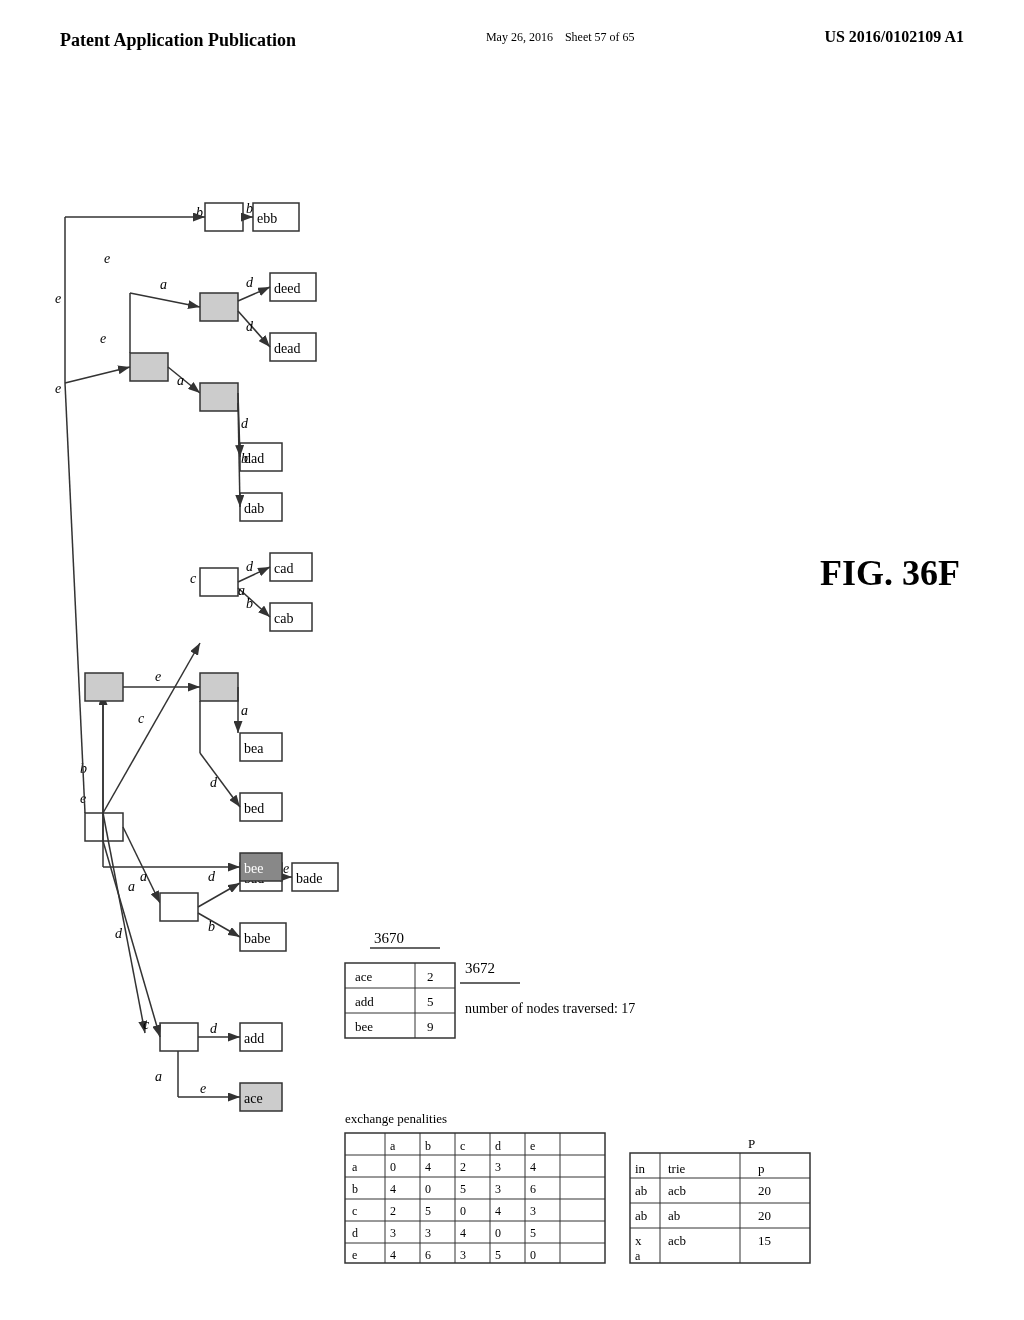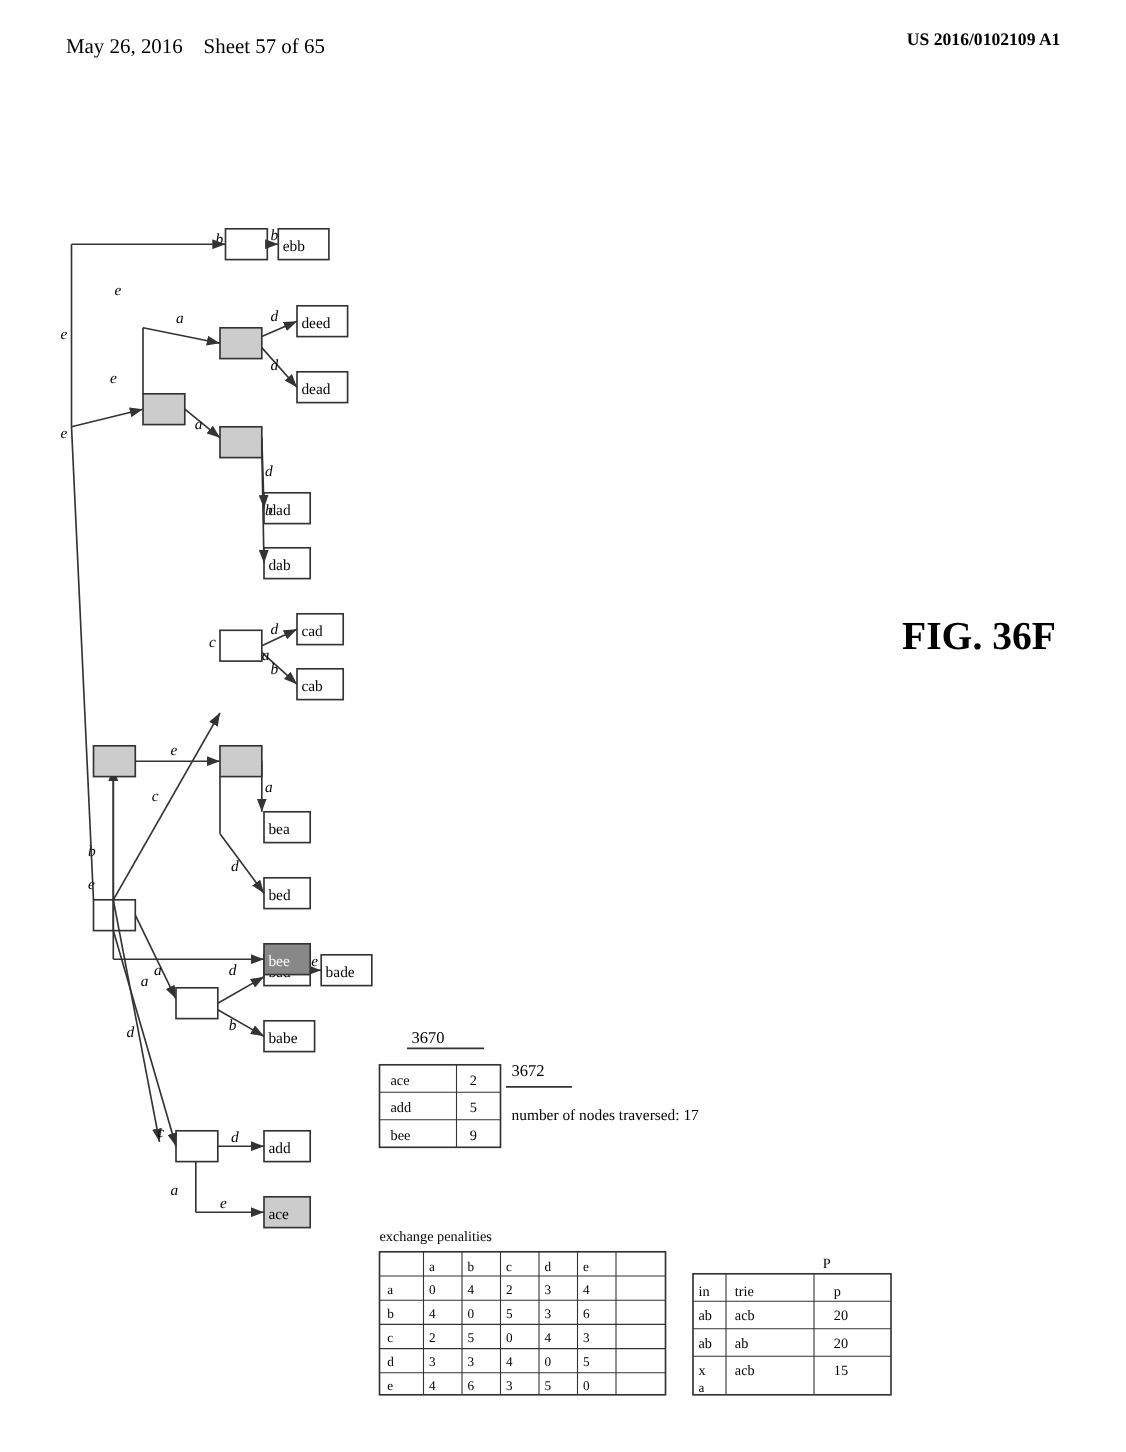--- a/index.html
+++ b/index.html
@@ -19,21 +19,21 @@
       padding: 28px 60px 0 60px;
     }
 
     .header-left {
       font-size: 18px;
       font-weight: bold;
       line-height: 1.4;
     }
 
     .header-center {
-      font-size: 19px;
+      font-size: 12px;
       text-align: left;
       line-height: 1.6;
     }
 
     .header-right {
       font-size: 16px;
       font-weight: bold;
     }
 
     .main-content {
@@ -49,20 +49,21 @@
       left: 0;
       top: 0;
       width: 100%;
       height: 100%;
     }
   </style>
 </head>
 <body>
 
 <div class="page-header">
+  <div class="header-left">Patent Application Publication</div>
   <div class="header-center">
     <span>May 26, 2016</span>&nbsp;&nbsp;&nbsp;
     <span>Sheet 57 of 65</span>
   </div>
   <div class="header-right">US 2016/0102109 A1</div>
 </div>
 
 <div class="main-content">
   <svg class="diagram-svg" viewBox="0 0 1024 1200" xmlns="http://www.w3.org/2000/svg">
 

